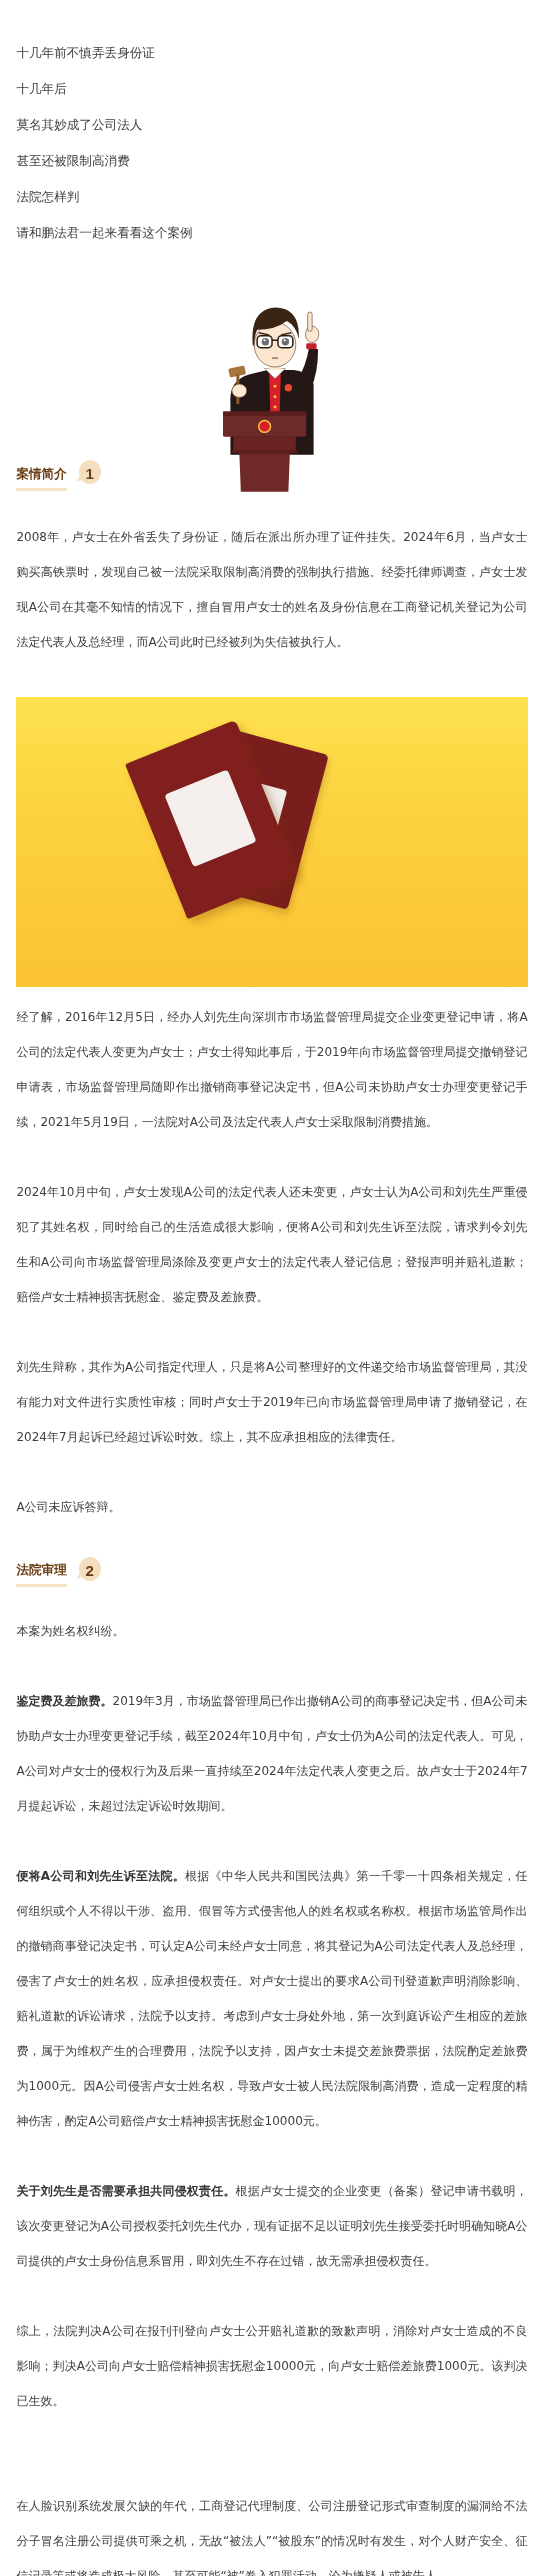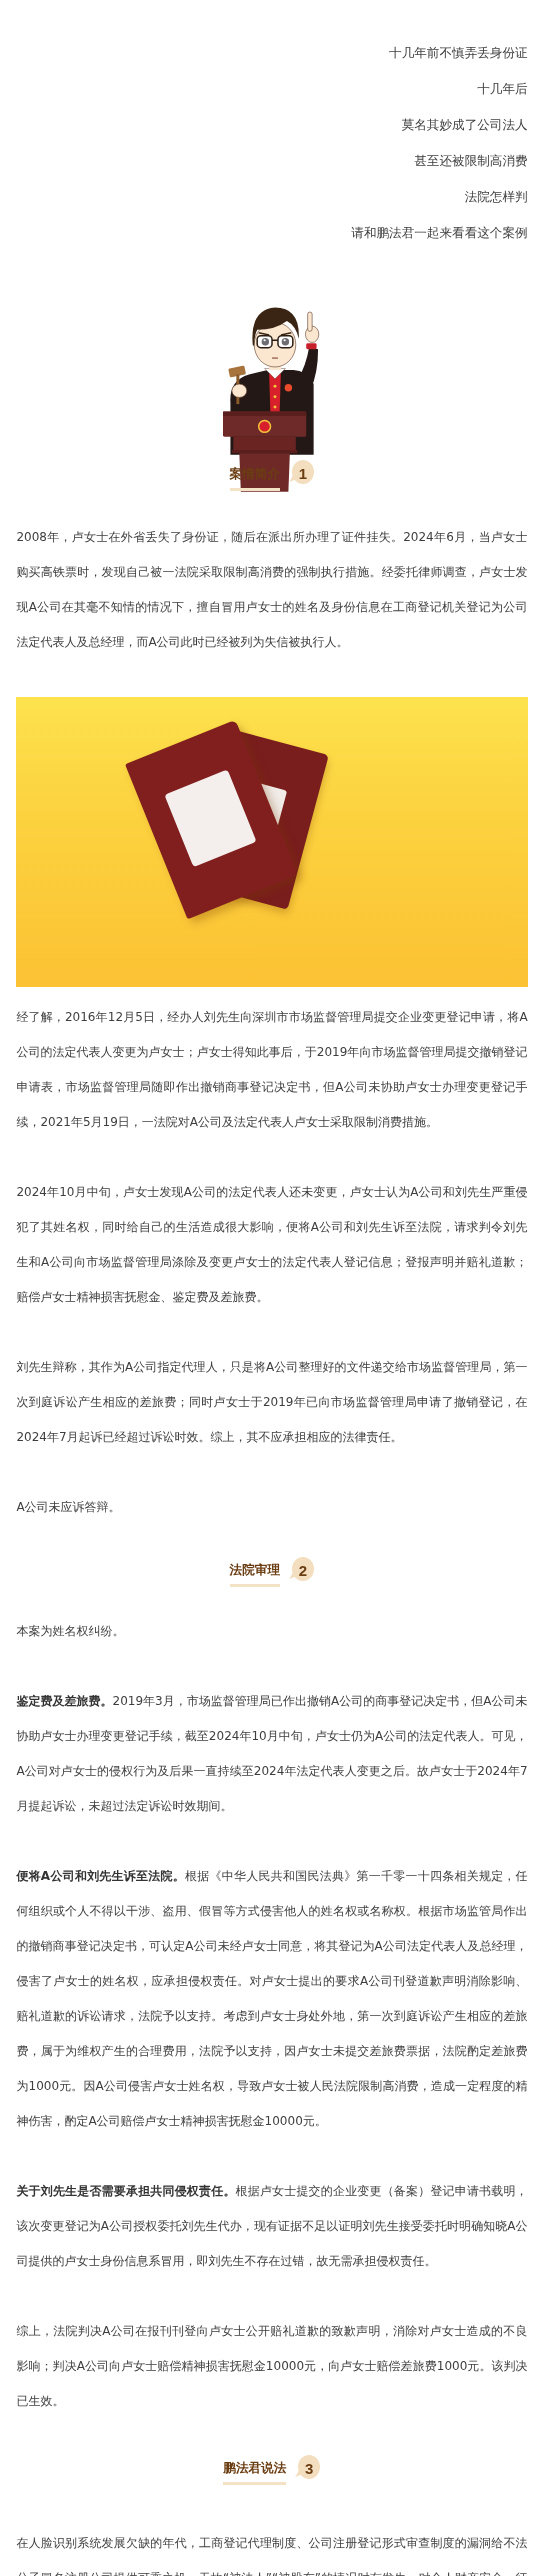--- a/index.html
+++ b/index.html
@@ -3,31 +3,31 @@
 <meta charset="utf-8">
 <style>
   * { margin: 0; padding: 0; box-sizing: border-box; }
   html, body { background: #ffffff; }
   body {
     width: 544px;
     font-family: "DejaVu Sans", "Liberation Sans", sans-serif;
     color: #3e3e3e;
   }
   .page { width: 544px; position: relative; padding: 0 16.4px; }
-  .intro { padding-top: 43px; text-align: right; }
+  .intro { padding-top: 43px; text-align: left; }
   .intro-line {
     font-size: 12.6px; line-height: 15px; height: 36px;
     padding-top: 1.5px; color: #3e3e3e; letter-spacing: 0px;
   }
   .judge-wrap { height: 216px; margin-top: -13.4px; position: relative; }
   .judge { position: absolute; left: 207px; top: 45px; width: 104px; height: 201px; }
 
   .sec-head {
     position: relative; height: 37px; margin: 0 auto;
-    display: flex; justify-content: center; align-items: flex-start;
+    display: flex; align-items: flex-start;
   }
   .sec-title-wrap { position: relative; display: inline-block; }
   .sec-title {
     font-size: 12.6px; font-weight: bold; color: #6b3d12; line-height: 18px;
     padding-top: 3px; letter-spacing: 0px; display: block;
   }
   .sec-underline {
     display: block; height: 3px; background: #f3e2c6; margin-top: 5.2px;
   }
   .sec-badge {
@@ -167,21 +167,21 @@
     <div class="book1">
         <div class="label"></div>
       </div>
   </div>
 
   <div style="height:13.4px"></div>
   <p class="para">经了解，2016年12月5日，经办人刘先生向深圳市市场监督管理局提交企业变更登记申请，将A公司的法定代表人变更为卢女士；卢女士得知此事后，于2019年向市场监督管理局提交撤销登记申请表，市场监督管理局随即作出撤销商事登记决定书，但A公司未协助卢女士办理变更登记手续，2021年5月19日，一法院对A公司及法定代表人卢女士采取限制消费措施。</p>
   <div class="gap"></div>
   <p class="para">2024年10月中旬，卢女士发现A公司的法定代表人还未变更，卢女士认为A公司和刘先生严重侵犯了其姓名权，同时给自己的生活造成很大影响，便将A公司和刘先生诉至法院，请求判令刘先生和A公司向市场监督管理局涤除及变更卢女士的法定代表人登记信息；登报声明并赔礼道歉；赔偿卢女士精神损害抚慰金、鉴定费及差旅费。</p>
   <div class="gap"></div>
-  <p class="para">刘先生辩称，其作为A公司指定代理人，只是将A公司整理好的文件递交给市场监督管理局，第一次到庭诉讼产生相应的差旅费；同时卢女士于2019年已向市场监督管理局申请了撤销登记，在2024年7月起诉已经超过诉讼时效。综上，其不应承担相应的法律责任。</p>
+  <p class="para">刘先生辩称，其作为A公司指定代理人，只是将A公司整理好的文件递交给市场监督管理局，其没有能力对文件进行实质性审核；同时卢女士于2019年已向市场监督管理局申请了撤销登记，在2024年7月起诉已经超过诉讼时效。综上，其不应承担相应的法律责任。</p>
   <div class="gap"></div>
   <p class="para">A公司未应诉答辩。</p>
 
   <div style="height:33px"></div>
 
   <div class="sec-head">
     <div class="sec-title-wrap">
       <span class="sec-title">法院审理</span>
       <span class="sec-underline"></span>
     </div>
@@ -198,29 +198,18 @@
   <p class="para"><b>鉴定费及差旅费。</b><span>2019年3月，市场监督管理局已作出撤销A公司的商事登记决定书，但A公司未协助卢女士办理变更登记手续，截至2024年10月中旬，卢女士仍为A公司的法定代表人。可见，A公司对卢女士的侵权行为及后果一直持续至2024年法定代表人变更之后。故卢女士于2024年7月提起诉讼，未超过法定诉讼时效期间。</span></p>
   <div class="gap"></div>
   <p class="para"><b>便将A公司和刘先生诉至法院。</b><span>根据《中华人民共和国民法典》第一千零一十四条相关规定，任何组织或个人不得以干涉、盗用、假冒等方式侵害他人的姓名权或名称权。根据市场监管局作出的撤销商事登记决定书，可认定A公司未经卢女士同意，将其登记为A公司法定代表人及总经理，侵害了卢女士的姓名权，应承担侵权责任。对卢女士提出的要求A公司刊登道歉声明消除影响、赔礼道歉的诉讼请求，法院予以支持。考虑到卢女士身处外地，第一次到庭诉讼产生相应的差旅费，属于为维权产生的合理费用，法院予以支持，因卢女士未提交差旅费票据，法院酌定差旅费为1000元。因A公司侵害卢女士姓名权，导致卢女士被人民法院限制高消费，造成一定程度的精神伤害，酌定A公司赔偿卢女士精神损害抚慰金10000元。</span></p>
   <div class="gap"></div>
   <p class="para"><b>关于刘先生是否需要承担共同侵权责任。</b><span>根据卢女士提交的企业变更（备案）登记申请书载明，该次变更登记为A公司授权委托刘先生代办，现有证据不足以证明刘先生接受委托时明确知晓A公司提供的卢女士身份信息系冒用，即刘先生不存在过错，故无需承担侵权责任。</span></p>
   <div class="gap"></div>
   <p class="para"><span>综上，法院判决A公司在报刊刊登向卢女士公开赔礼道歉的致歉声明，消除对卢女士造成的不良影响；判决A公司向卢女士赔偿精神损害抚慰金10000元，向卢女士赔偿差旅费1000元。该判决已生效。</span></p>
 
   <div style="height:37px"></div>
 
-  <div class="sec-head">
-    <div class="sec-title-wrap">
-      <span class="sec-title">鹏法君说法</span>
-      <span class="sec-underline"></span>
-    </div>
-    <div class="sec-badge">
-      <span class="tail"></span>
-      <span class="bubble"></span>
-      <span class="num">3</span>
-    </div>
-  </div>
 
   <div style="height:33px"></div>
   <p class="para">在人脸识别系统发展欠缺的年代，工商登记代理制度、公司注册登记形式审查制度的漏洞给不法分子冒名注册公司提供可乘之机，无故“被法人”“被股东”的情况时有发生，对个人财产安全、征信记录等或将造成极大风险，甚至可能“被”卷入犯罪活动，沦为嫌疑人或被告人。</p>
 
 </div>
 
 
 </body></html>

